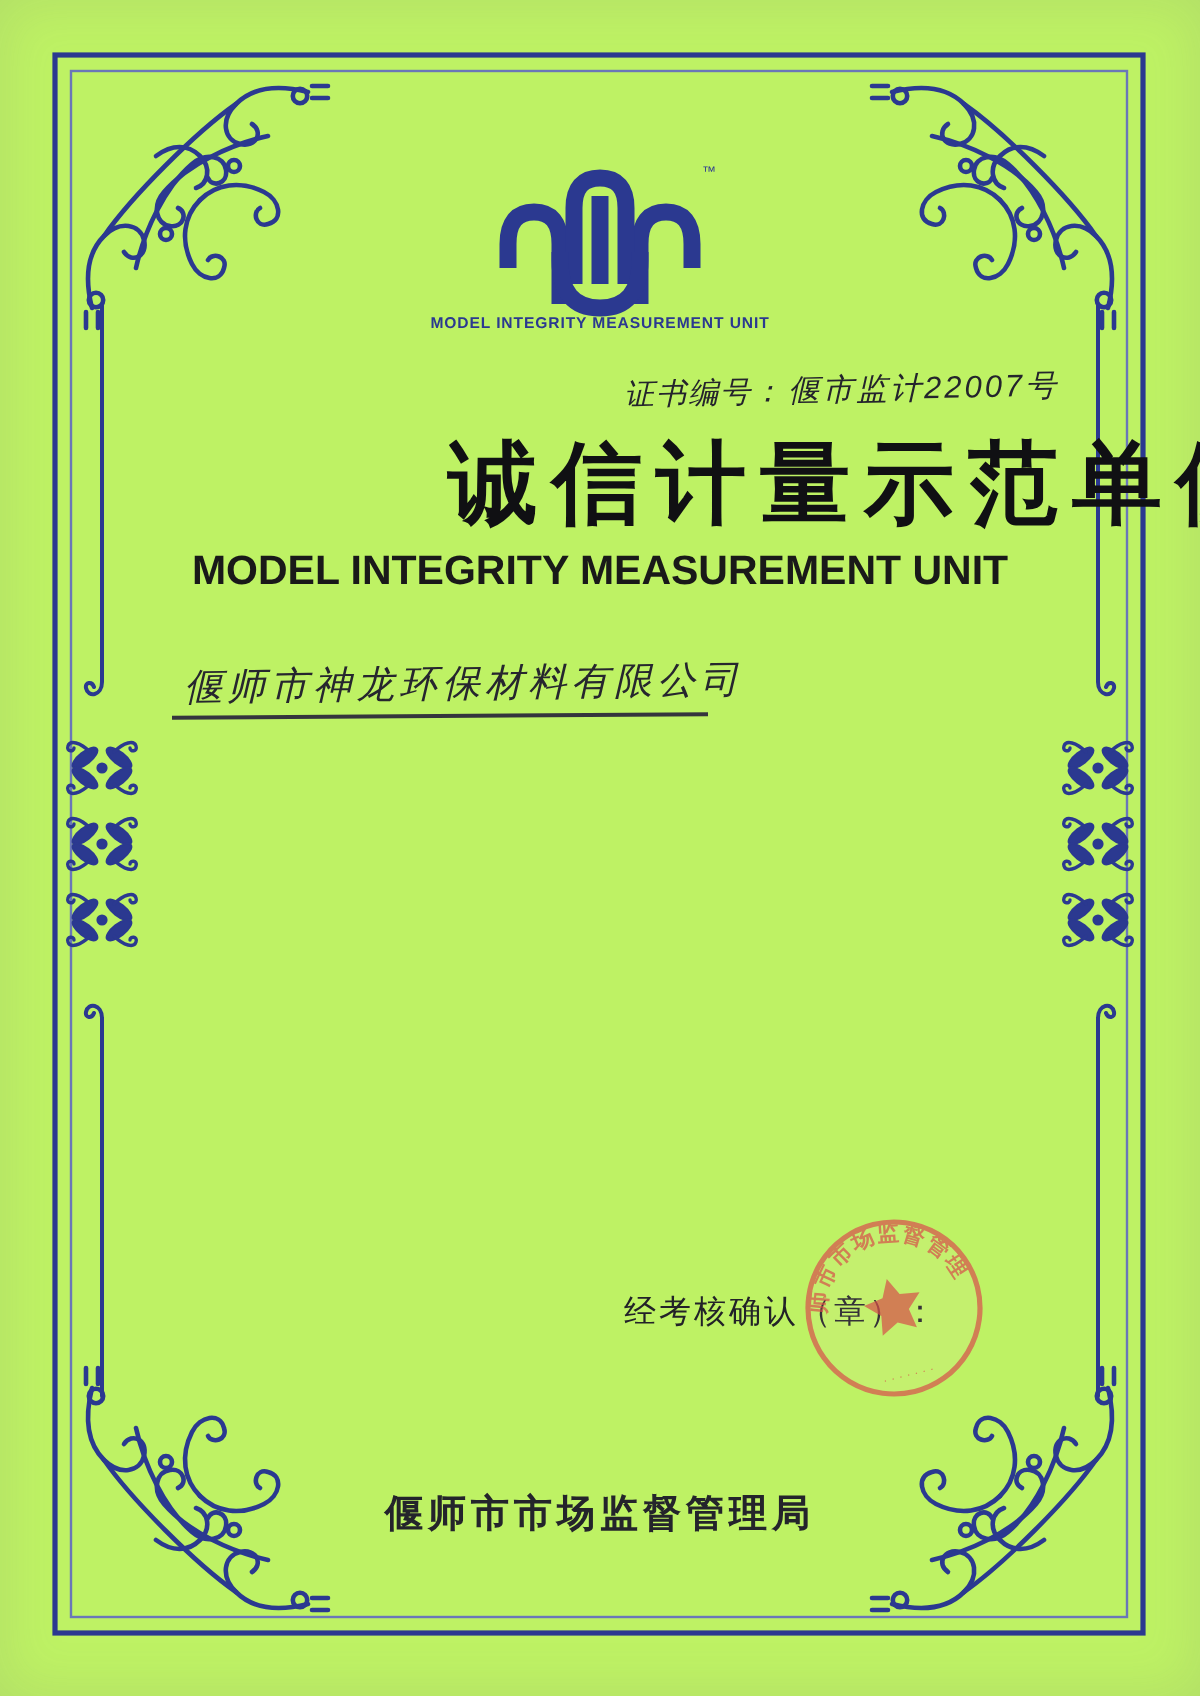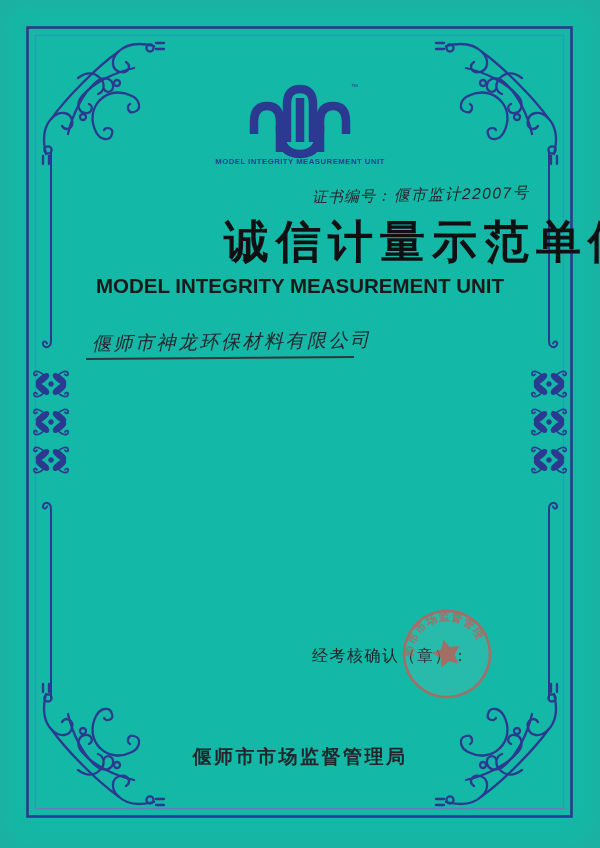--- a/index.html
+++ b/index.html
@@ -1,18 +1,18 @@
 <!DOCTYPE html>
 <html><head>
 <meta charset="utf-8">
 <style>
   html,body{margin:0;padding:0;background:#e8e8e8;}
   .page{
     position:relative;width:600px;height:848px;margin:0 auto;
-    background:#14b8a6;overflow:hidden;
+    background:#bef264;overflow:hidden;
     font-family:"Liberation Sans","DejaVu Sans",sans-serif;
     box-shadow:inset 0 0 28px rgba(110,110,125,.16);
   }
   .abs{position:absolute;}
   svg{display:block;}
   .logo-caption{
     top:157px;left:0;width:100%;text-align:center;
     font-size:7.8px;font-weight:bold;letter-spacing:.45px;color:#2b3990;
   }
   .logo-tm{top:83px;left:351px;font-size:7px;color:#2b3990;}

